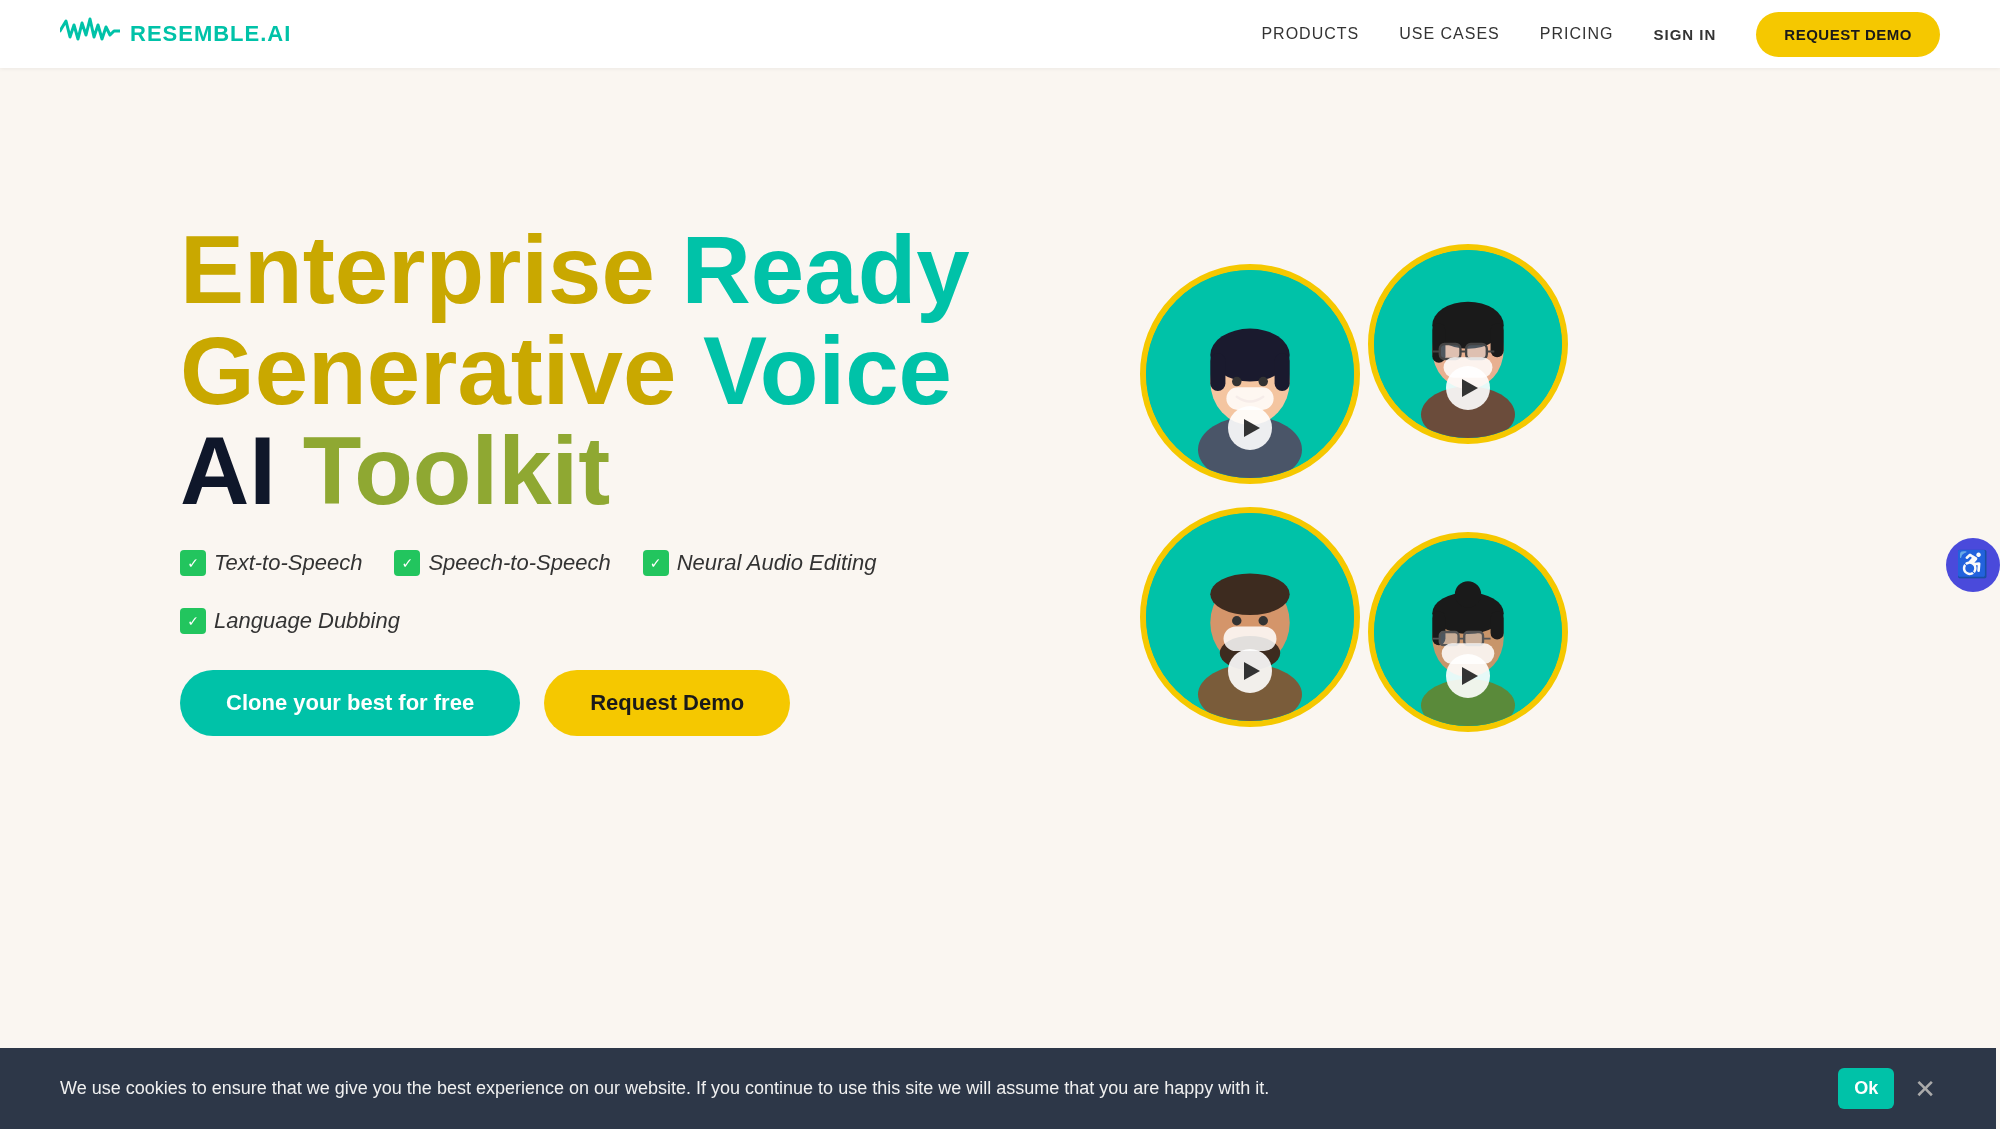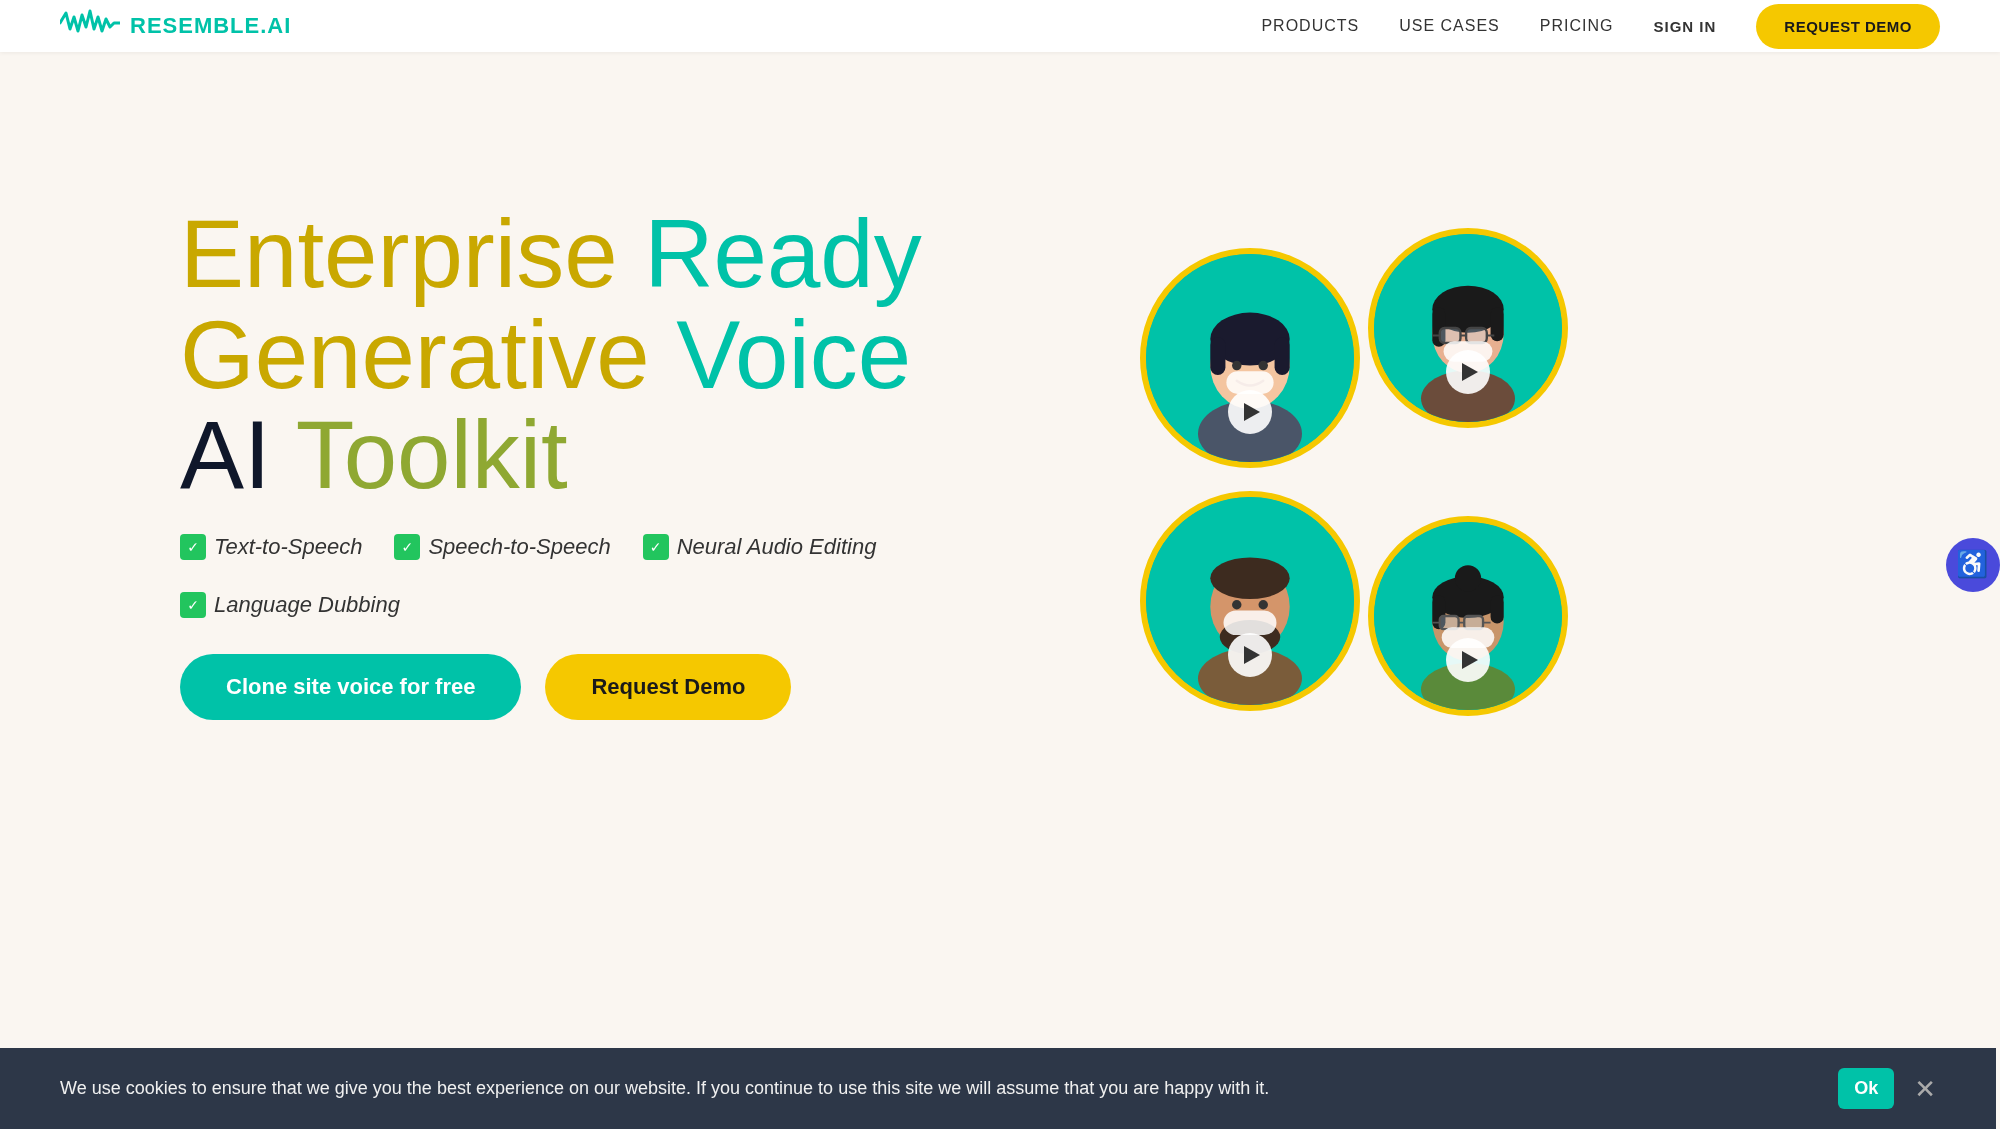--- a/index.html
+++ b/index.html
@@ -1,21 +1,21 @@
 <!DOCTYPE html>
 <html><head>
   <meta charset="utf-8">
   <style>
     * { margin: 0; padding: 0; box-sizing: border-box; }
     body { font-family: 'Arial', sans-serif; background: #faf6f1; width: 2000px; min-height: 1129px; overflow-x: hidden; }
 
     
     .navbar {
       background: #ffffff;
-      height: 52px;
+      height: 68px;
       display: flex;
       align-items: center;
       justify-content: space-between;
       padding: 0 60px;
       box-shadow: 0 1px 4px rgba(0,0,0,0.06);
       position: relative;
       z-index: 10;
     }
     .logo-area {
       display: flex;
@@ -77,21 +77,21 @@
       padding: 60px 180px 60px 180px;
       position: relative;
       overflow: hidden;
     }
     .hero-left {
       flex: 1;
       max-width: 900px;
     }
     .hero-title {
       font-size: 96px;
-      font-weight: 400;
+      font-weight: 700;
       line-height: 1.05;
       margin-bottom: 28px;
     }
     .title-enterprise { color: #c9a800; }
     .title-ready { color: #00c2a8; }
     .title-generative { color: #c9a800; }
     .title-voice { color: #00c2a8; }
     .title-ai { color: #0f172a; }
     .title-toolkit { color: #8fa832; }
 
@@ -323,21 +323,21 @@
         <span>Neural Audio Editing</span>
       </div>
       <div class="feature-item">
         <div class="check-icon">✓</div>
         <span>Language Dubbing</span>
       </div>
     </div>
 
 
     <div class="hero-buttons">
-      <button class="btn-clone">Clone site voice for free</button>
+      <button class="btn-clone">Clone your best for free</button>
       <button class="btn-demo">Request Demo</button>
     </div>
   </div>
 
   <div class="hero-right">
 
     <div class="avatar-circle large" style="margin-top:40px;">
       <svg class="avatar-svg" viewBox="0 0 220 220" fill="none" xmlns="http://www.w3.org/2000/svg">
         <circle cx="110" cy="110" r="110" fill="#00c2a8"></circle>
 

